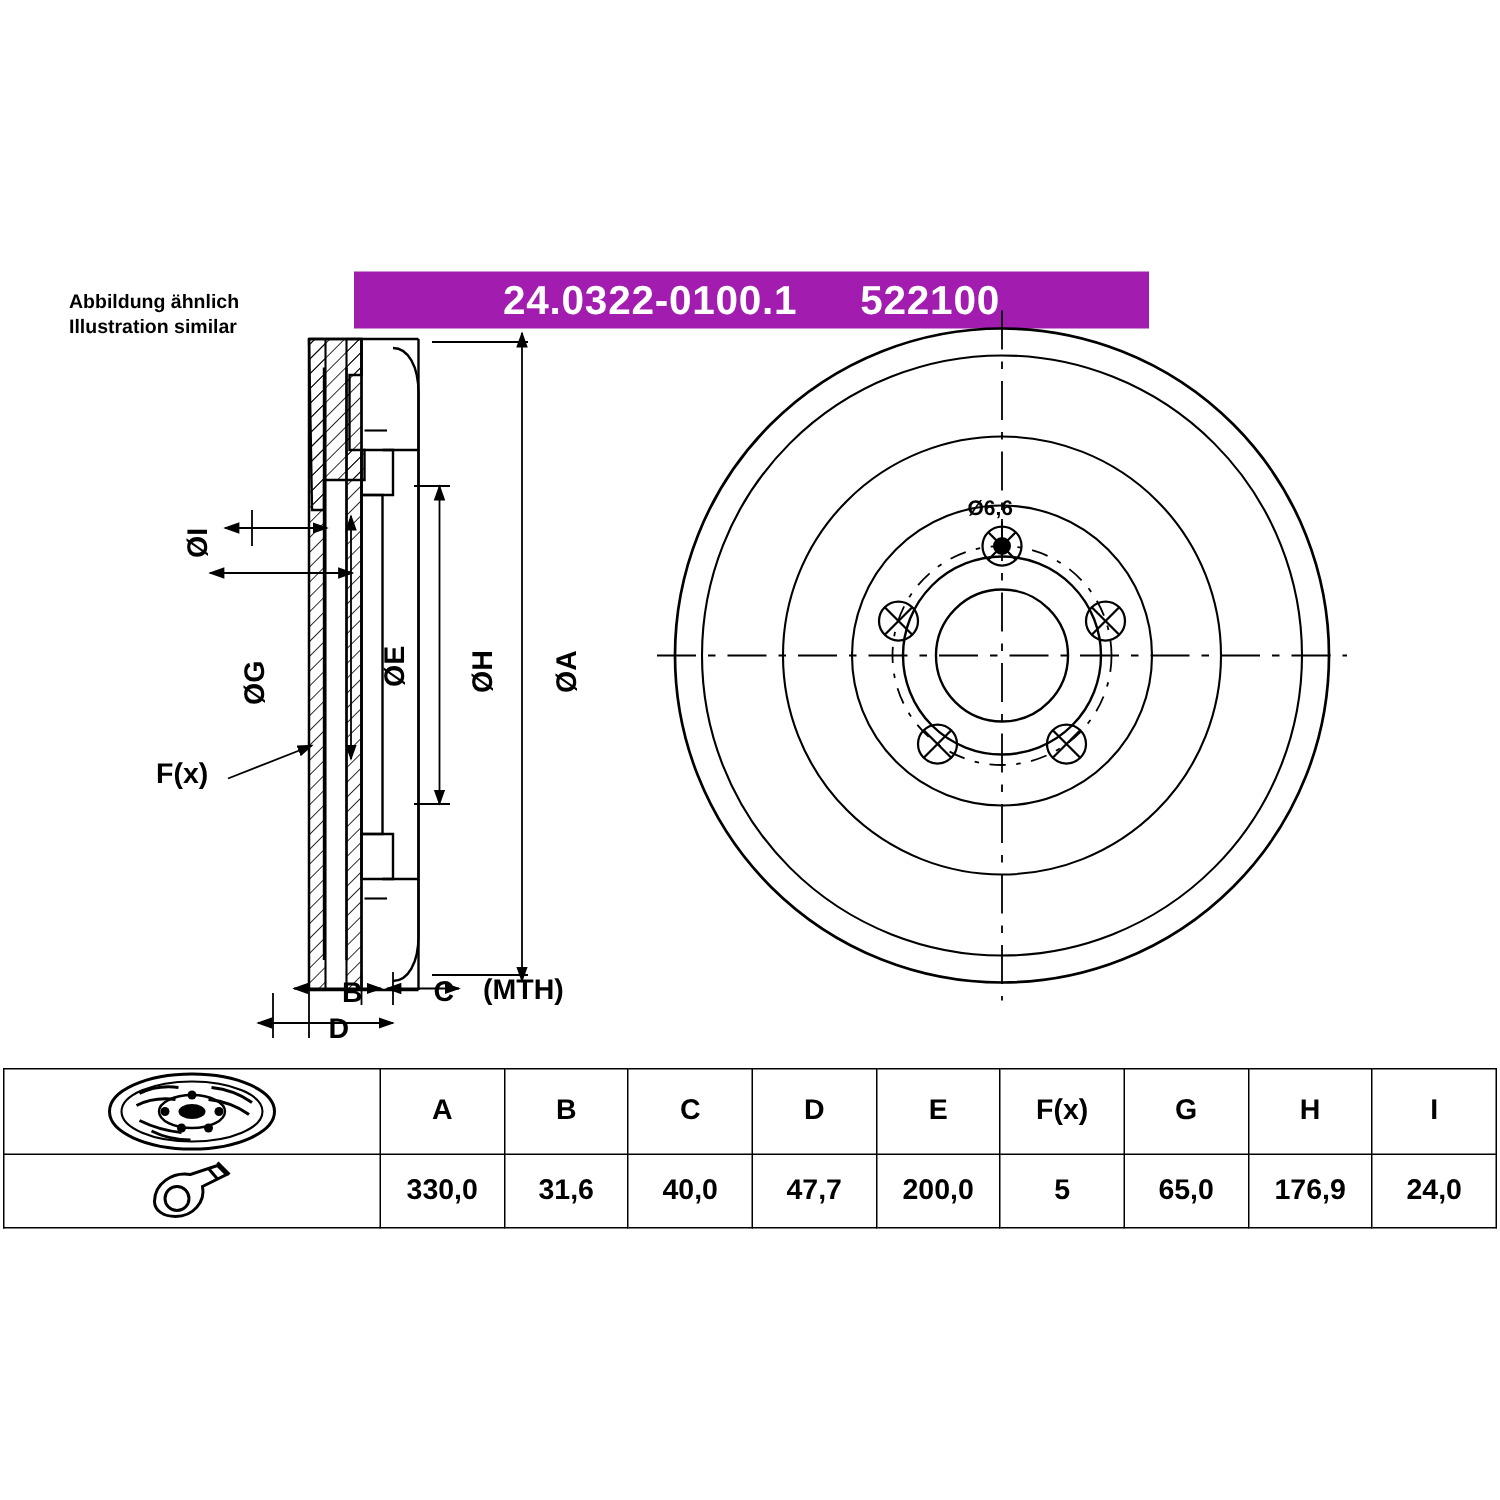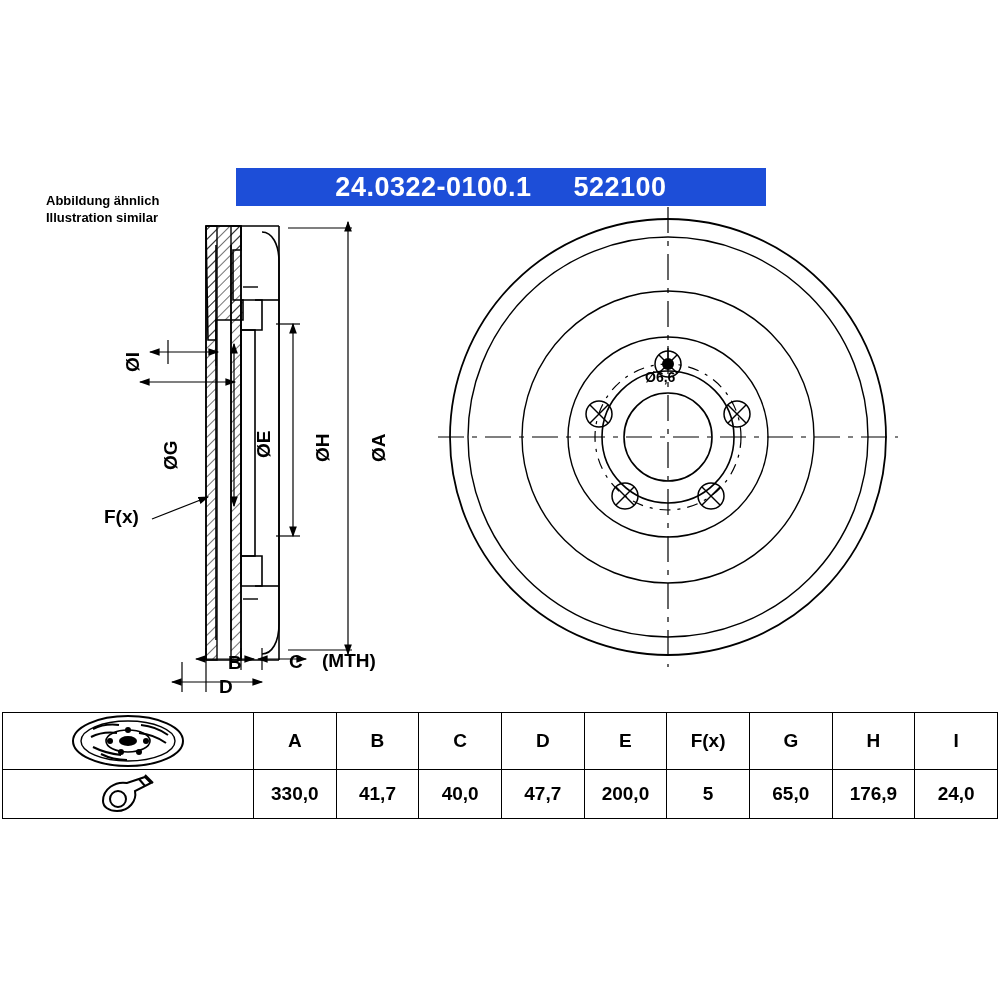--- a/index.html
+++ b/index.html
@@ -18,24 +18,24 @@
   .page {
     position: absolute;
     left: 0; top: 0;
     width: 1000px;
     height: 1000px;
   }
   
   .title-bar {
     position: absolute;
     left: 236px;
-    top: 168px;
+    top: 181px;
     width: 530px;
     height: 38px;
-    background: #1d4ed8;
+    background: #a21caf;
     color: #ffffff;
     display: flex;
     align-items: center;
     justify-content: center;
     gap: 42px;
     font-size: 27px;
     font-weight: bold;
     letter-spacing: 0.5px;
   }
   .title-bar .part-no { white-space: nowrap; }
@@ -259,21 +259,21 @@
   <div class="lbl rot90" style="left:312px; top:462px;">ØH</div>
   <div class="lbl rot90" style="left:368px; top:462px;">ØA</div>
 
   <div class="lbl" style="left:104px; top:506px;">F(x)</div>
 
   <div class="lbl" style="left:228px; top:652px;">B</div>
   <div class="lbl" style="left:289px; top:651px;">C</div>
   <div class="lbl" style="left:322px; top:650px;">(MTH)</div>
   <div class="lbl" style="left:219px; top:676px;">D</div>
 
-  <div class="lbl small" style="left:645px; top:330px;margin-top:39px;">Ø6,6</div>
+  <div class="lbl small" style="left:645px; top:330px;">Ø6,6</div>
 
   <table class="spec-table">
     <tbody>
       <tr class="head">
         <td class="hdr-icon-cell">
           <div class="disc-icon-wrap">
             <svg width="118" height="56" viewBox="0 0 118 56">
               <ellipse cx="59" cy="28" rx="55" ry="25" fill="none" stroke="#000" stroke-width="2"></ellipse>
               <ellipse cx="59" cy="28" rx="47" ry="20" fill="none" stroke="#000" stroke-width="1.4"></ellipse>
               <ellipse cx="59" cy="28" rx="22" ry="11" fill="none" stroke="#000" stroke-width="1.6"></ellipse>
@@ -311,21 +311,21 @@
           <div class="tool-icon-wrap">
             <svg width="70" height="46" viewBox="0 0 70 46">
               <path d="M10,30 C10,18 22,10 34,12 L52,6 L58,12 L42,20 C44,30 36,40 24,40 C16,40 10,36 10,30 Z" fill="none" stroke="#000" stroke-width="2"></path>
               <circle cx="25" cy="28" r="8" fill="none" stroke="#000" stroke-width="2"></circle>
               <line x1="46" y1="8" x2="52" y2="15" stroke="#000" stroke-width="2"></line>
               <line x1="52" y1="4" x2="60" y2="12" stroke="#000" stroke-width="2"></line>
             </svg>
           </div>
         </td>
         <td>330,0</td>
-        <td>41,7</td>
+        <td>31,6</td>
         <td>40,0</td>
         <td>47,7</td>
         <td>200,0</td>
         <td>5</td>
         <td>65,0</td>
         <td>176,9</td>
         <td>24,0</td>
       </tr>
     </tbody>
   </table>

